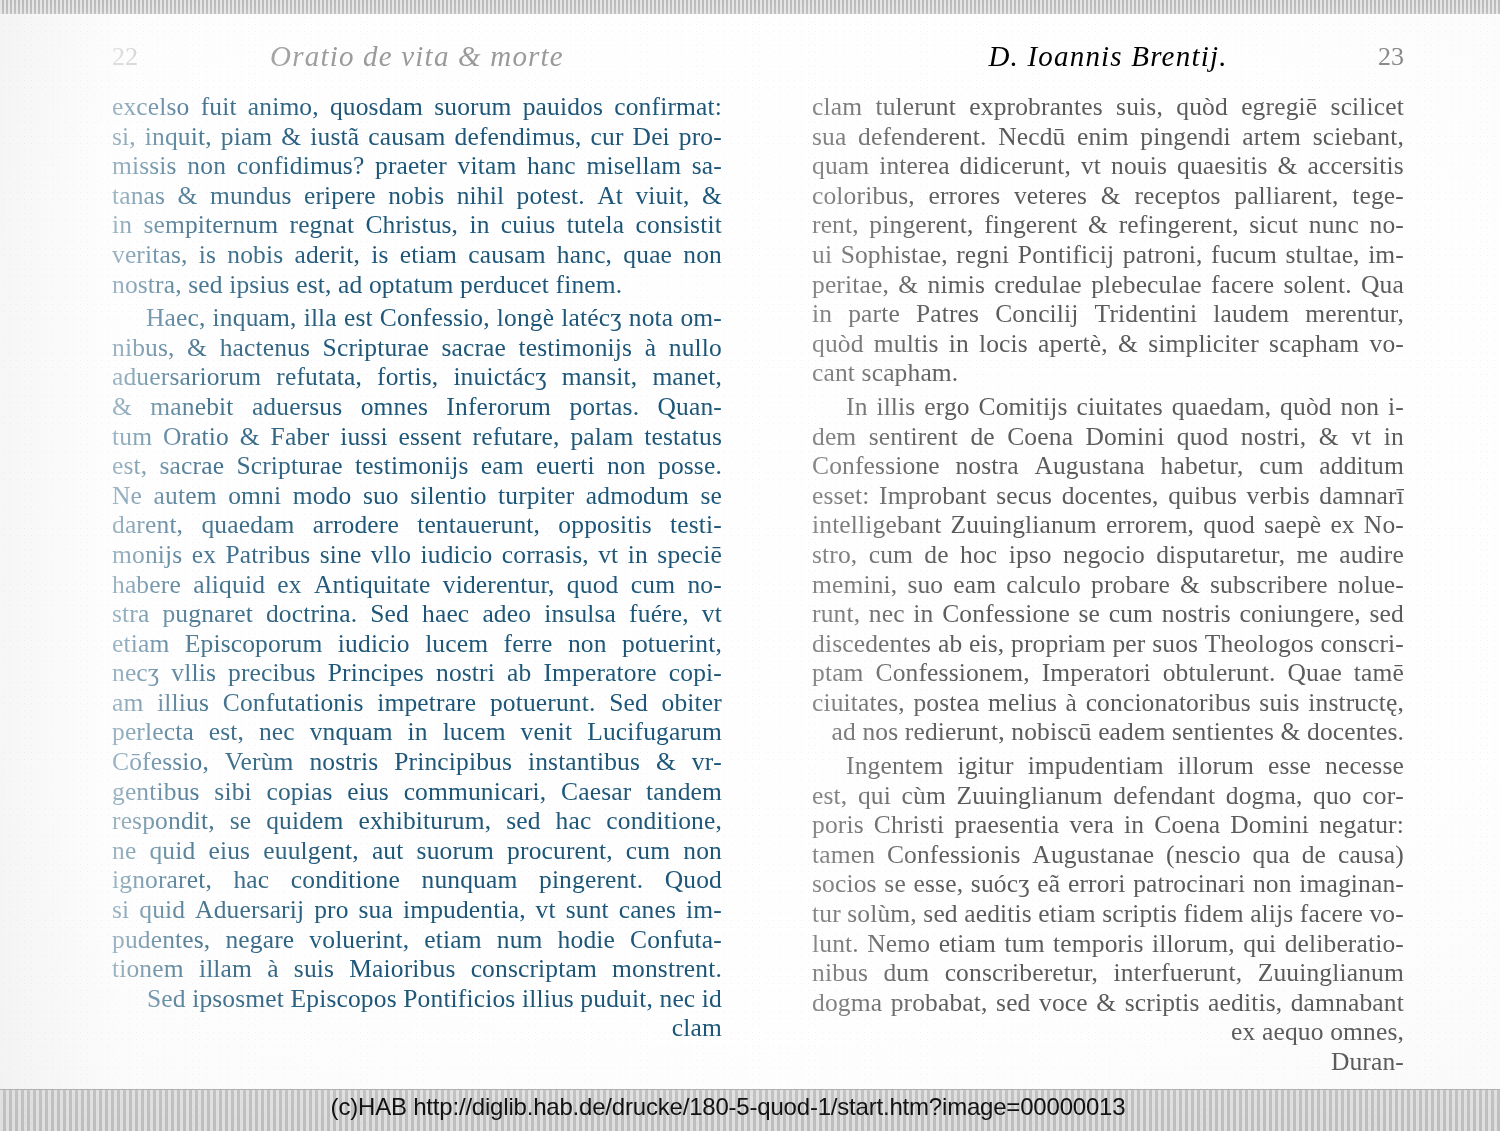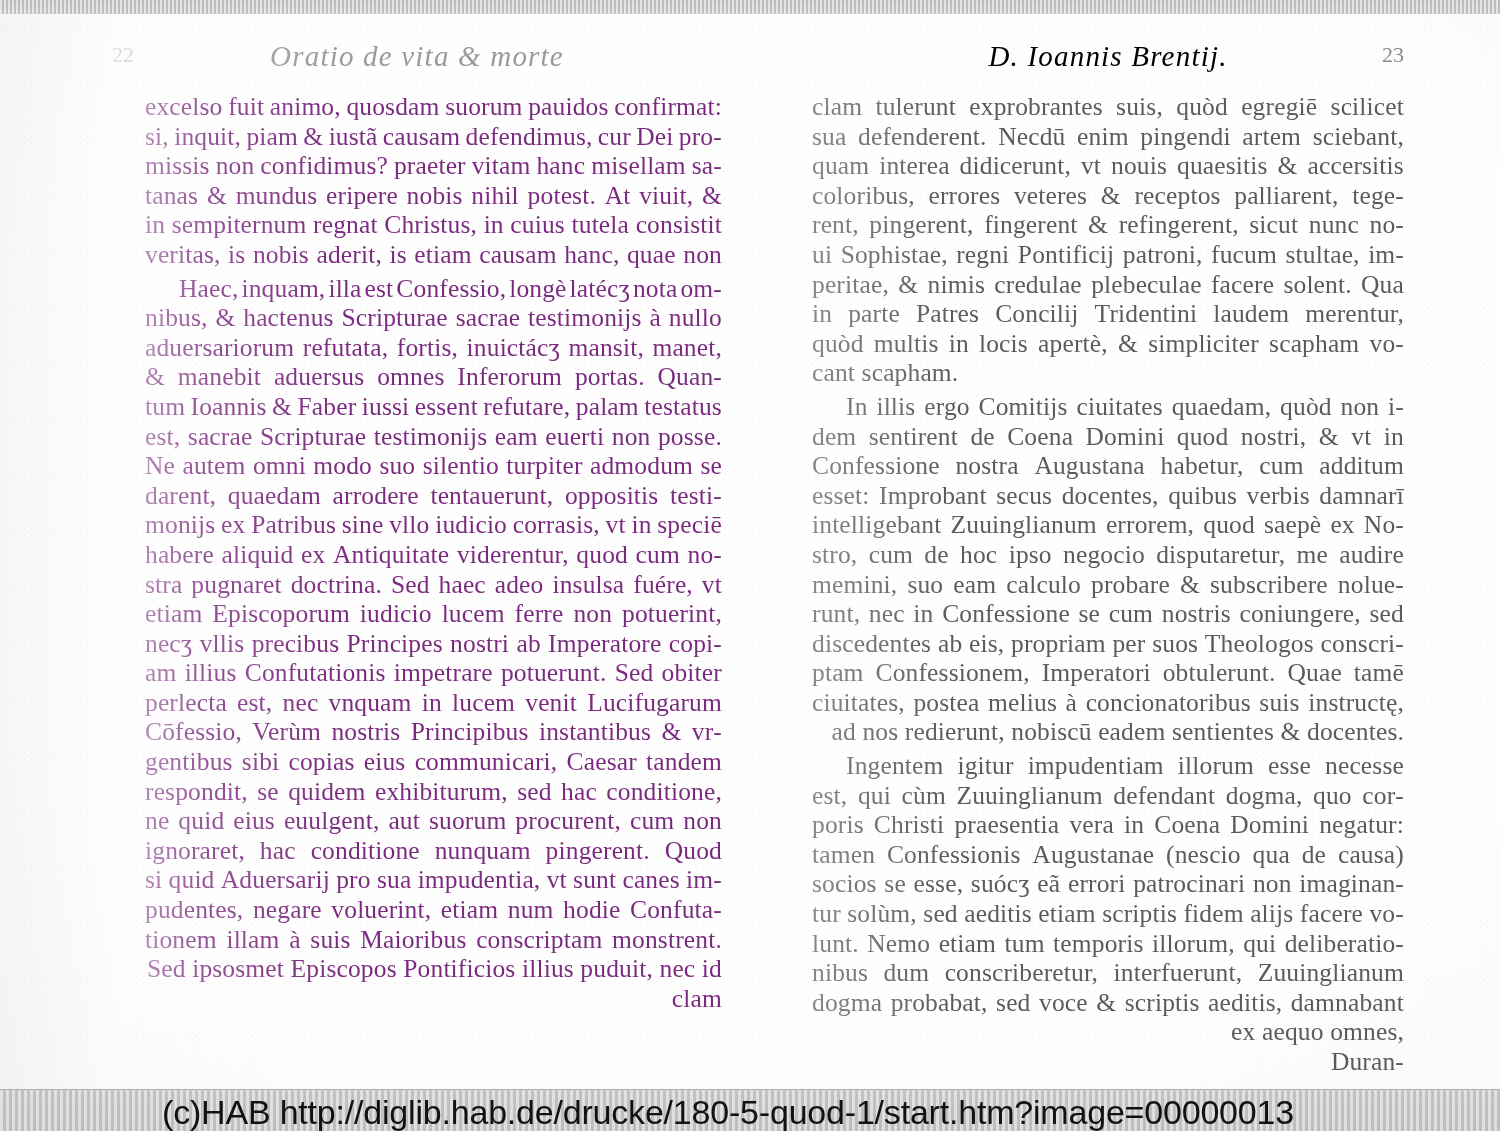--- a/index.html
+++ b/index.html
@@ -32,21 +32,21 @@
       repeating-linear-gradient(90deg, rgba(255,255,255,.45) 0 3px, rgba(0,0,0,.03) 3px 6px),
       linear-gradient(#c8c8c8, #c3c3c3);
     border-top: 1px solid #b0b0b0;
   }
   #footer-caption {
     position: absolute;
     left: 0; top: 1093px;
     width: 1456px;
     text-align: center;
     font-family: "Liberation Sans", sans-serif;
-    font-size: 34px;
+    font-size: 24px;
     letter-spacing: -0.2px;
     color: #111111;
     white-space: nowrap;
   }
 
   
   #page-sheet {
     position: absolute;
     left: 0; top: 14px;
     width: 1500px; height: 1075px;
@@ -89,21 +89,21 @@
     color: #7e7e7e;
     white-space: nowrap;
   }
   #verso-column .head-title { color: #9a9a9a; }
   #recto-column .head-title { color: #000000; }
 
   .folio-number {
     position: absolute;
     top: 2px;
     font-family: "Liberation Serif", serif;
-    font-size: 22px;
+    font-size: 26px;
     color: #b6b6b6;
   }
   #verso-folio { left: 0; }
   #recto-folio { right: 0; color: #8a8a8a; font-family: Liberation Serif, serif; }
 
   
   .body-block { }
   .para { margin: 0 0 0 0; }
   .para + .para { margin-top: 4px; text-align: right; }
 
@@ -119,21 +119,21 @@
   }
   
   .line.j {
     display: flex;
     justify-content: space-between;
   }
   .line.j > span { white-space: pre; }
   .line.last, .line.nj { display: block; }
 
   
-  #verso-column .line { color: #701a75; opacity: .93; margin-left: 33px; }
+  #verso-column .line { color: #0c4a6e; opacity: .93; }
   #recto-column .line { color: #555555; opacity: .96; }
 
   
   #verso-column { 
     -webkit-mask-image: linear-gradient(90deg, rgba(0,0,0,.42) 0px, rgba(0,0,0,.8) 90px, rgba(0,0,0,1) 230px);
             mask-image: linear-gradient(90deg, rgba(0,0,0,.42) 0px, rgba(0,0,0,.8) 90px, rgba(0,0,0,1) 230px);
   }
   #recto-column {
     -webkit-mask-image: linear-gradient(90deg, rgba(0,0,0,.72) 0px, rgba(0,0,0,1) 140px);
             mask-image: linear-gradient(90deg, rgba(0,0,0,.72) 0px, rgba(0,0,0,1) 140px);
@@ -229,20 +229,21 @@
             <span>is</span>
             <span>nobis</span>
             <span>aderit,</span>
             <span>is</span>
             <span>etiam</span>
             <span>causam</span>
             <span>hanc,</span>
             <span>quae</span>
             <span>non</span>
           </div>
+          <div class="line last">nostra, sed ipsius est, ad optatum perducet finem.</div>
         </div>
         <div class="para">
           <div class="line j indent">
             <span>Haec,</span>
             <span>inquam,</span>
             <span>illa</span>
             <span>est</span>
             <span>Confessio,</span>
             <span>longè</span>
             <span>latécʒ</span>
@@ -271,21 +272,21 @@
             <span>&amp;</span>
             <span>manebit</span>
             <span>aduersus</span>
             <span>omnes</span>
             <span>Inferorum</span>
             <span>portas.</span>
             <span>Quan‐</span>
           </div>
           <div class="line j">
             <span>tum</span>
-            <span>Ioannis</span>
+            <span>Oratio</span>
             <span>&amp;</span>
             <span>Faber</span>
             <span>iussi</span>
             <span>essent</span>
             <span>refutare,</span>
             <span>palam</span>
             <span>testatus</span>
           </div>
           <div class="line j">
             <span>est,</span>

